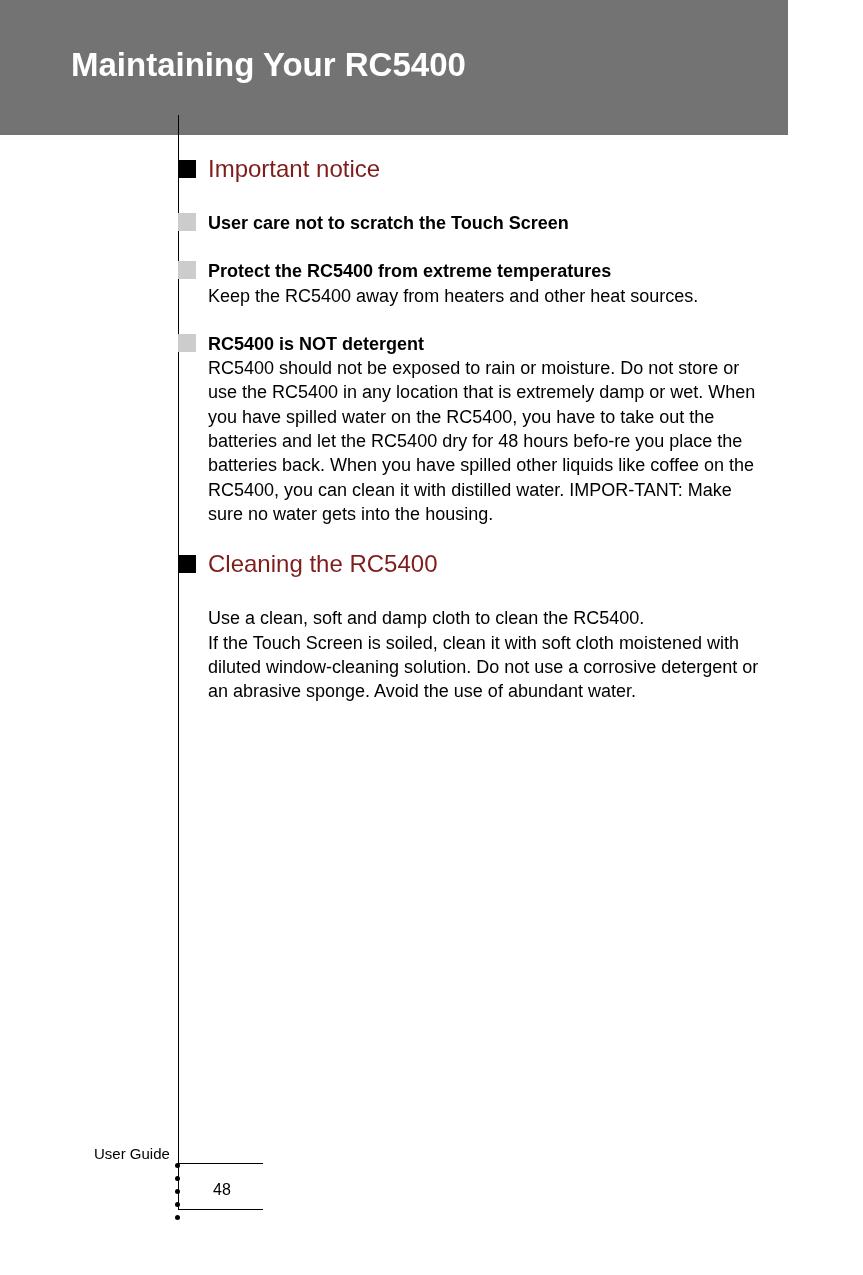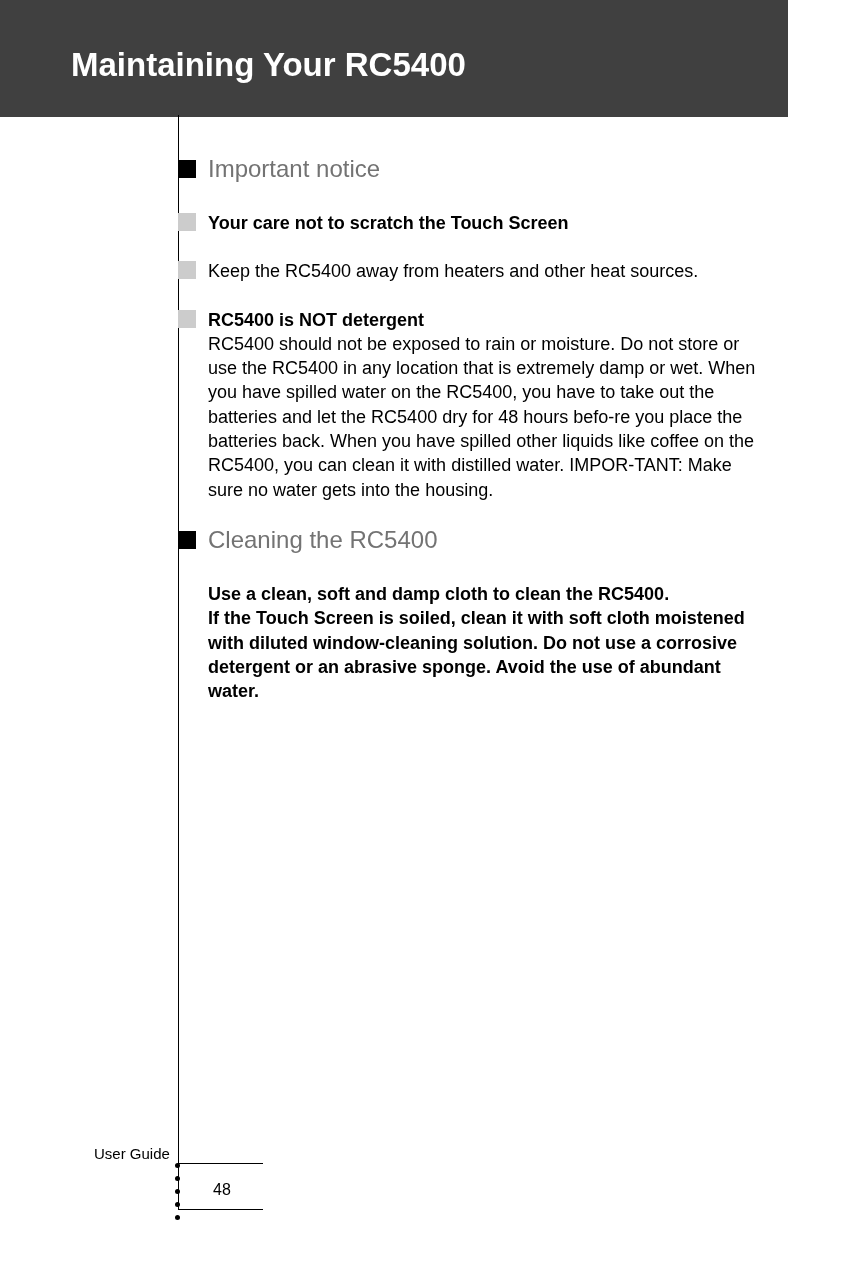--- a/index.html
+++ b/index.html
@@ -23,23 +23,23 @@
     }
     .right-stripe {
       position: absolute;
       top: 0;
       left: 788px;
       width: 75px;
       height: 100%;
       background: #fff;
     }
     .header-black {
-      background: #404040;
+      background: #737373;
       width: 788px;
-      height: 117px;
+      height: 135px;
       position: relative;
     }
     .header-title {
       color: #fff;
       font-size: 33px;
       font-weight: bold;
       position: absolute;
       left: 71px;
       top: 46px;
     }
@@ -65,21 +65,21 @@
     .black-square {
       width: 18px;
       height: 18px;
       background: #000;
       margin-right: 12px;
       flex-shrink: 0;
     }
     .section-title {
       font-size: 24px;
       font-weight: normal;
-      color: #737373;
+      color: #7f1d1d;
     }
     .item {
       margin-left: 30px;
       margin-bottom: 24px;
       position: relative;
     }
     .gray-square {
       width: 18px;
       height: 18px;
       background: #ccc;
@@ -94,21 +94,21 @@
       line-height: 1.35;
     }
     .item-body {
       font-size: 18px;
       font-weight: normal;
       color: #000;
       line-height: 1.35;
     }
     .cleaning-body {
       font-size: 18px;
-      font-weight: bold;
+      font-weight: normal;
       color: #000;
       line-height: 1.35;
       margin-left: 30px;
       margin-top: 4px;
     }
     .footer {
       position: absolute;
       left: 0;
       top: 1145px;
       width: 788px;
@@ -174,25 +174,26 @@
 
   <div class="content">
 
     <div class="section-header">
       <div class="black-square"></div>
       <div class="section-title">Important notice</div>
     </div>
 
     <div class="item">
       <div class="gray-square"></div>
-      <div class="item-title">Your care not to scratch the Touch Screen</div>
+      <div class="item-title">User care not to scratch the Touch Screen</div>
     </div>
 
     <div class="item">
       <div class="gray-square"></div>
+      <div class="item-title">Protect the RC5400 from extreme temperatures</div>
       <div class="item-body">Keep the RC5400 away from heaters and other heat sources.</div>
     </div>
 
     <div class="item">
       <div class="gray-square"></div>
       <div class="item-title">RC5400 is NOT detergent</div>
       <div class="item-body">RC5400 should not be exposed to rain or moisture. Do not store or use the RC5400 in any location that is extremely damp or wet. When you have spilled water on the RC5400, you have to take out the batteries and let the RC5400 dry for 48 hours befo-re you place the batteries back. When you have spilled other liquids like coffee on the RC5400, you can clean it with distilled water.                                                                  IMPOR-TANT: Make sure no water gets into the housing.</div>
     </div>
 
 

